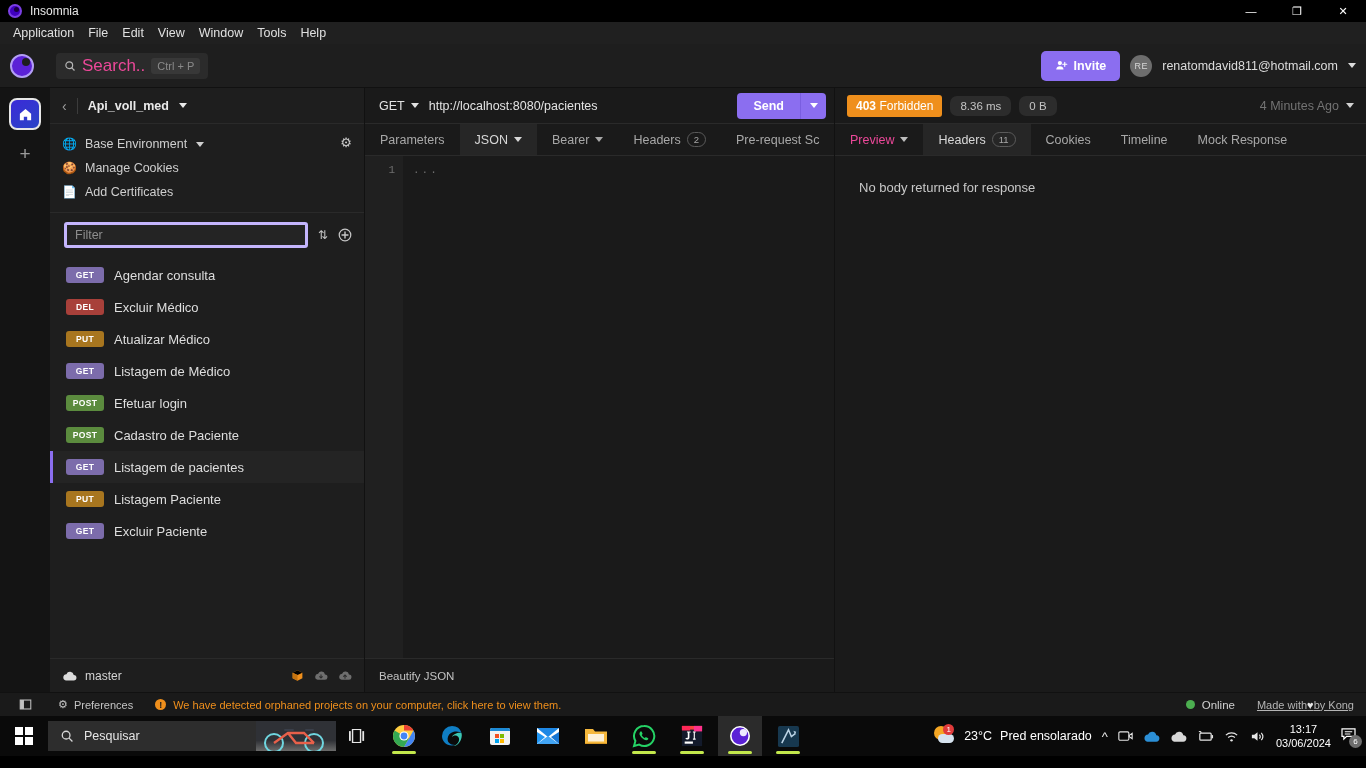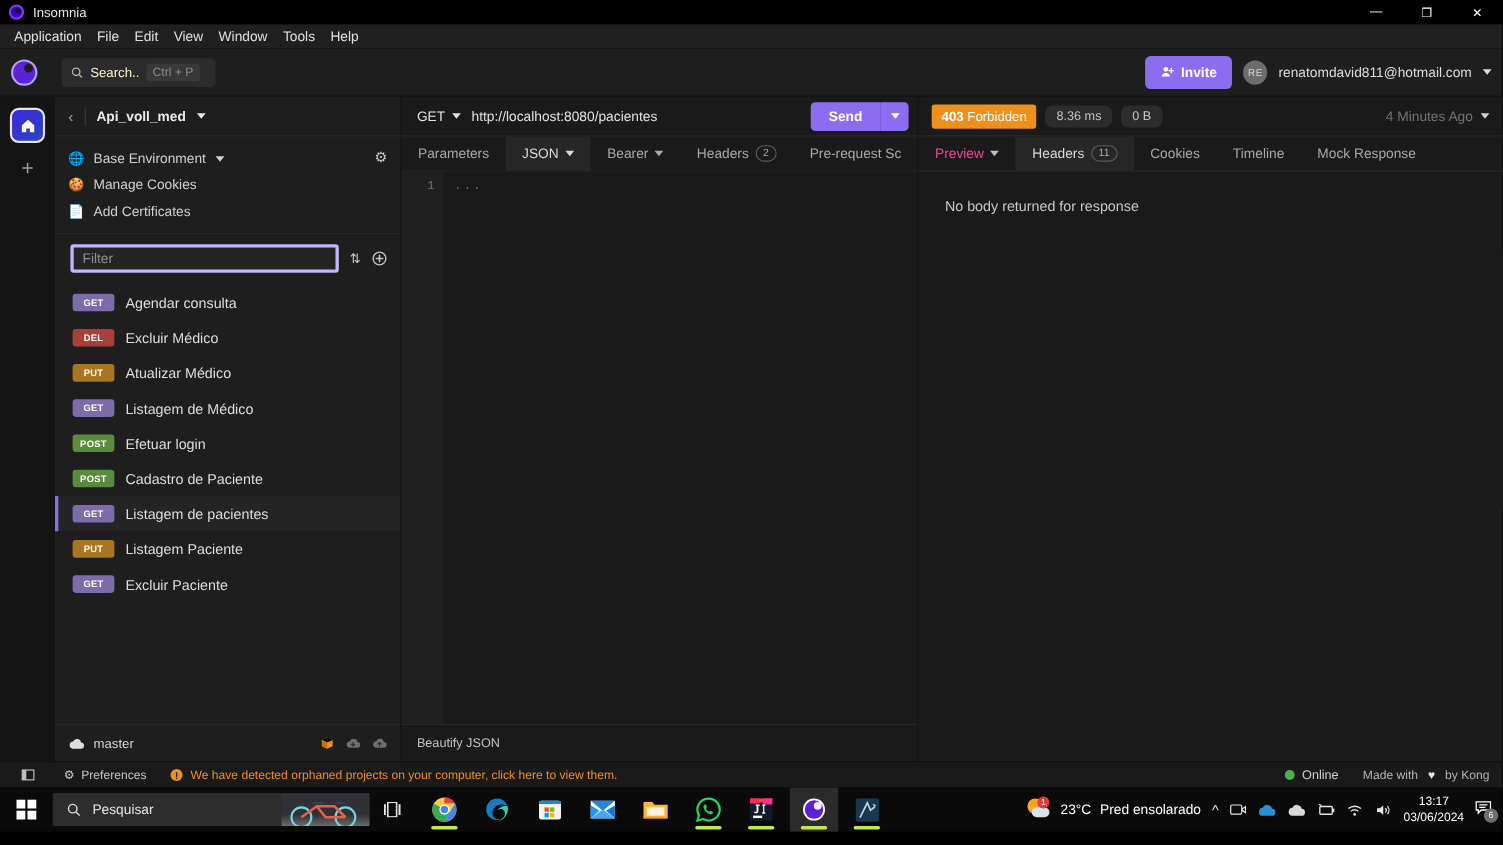--- a/index.html
+++ b/index.html
@@ -50,21 +50,21 @@
   }
   #insomnia-mark::after {
     content: ""; position: absolute; top: 2px; right: 2px;
     width: 8px; height: 8px; border-radius: 50%; background: #1e1e1e;
   }
   #search-box {
     margin-left: 22px; background: #2b2b2b; border-radius: 4px;
     height: 26px; display: flex; align-items: center; padding: 0 8px; gap: 6px;
     min-width: 140px;
   }
-  #search-box .s-label { color: #fef9c3; font-size: 12px; }
+  #search-box .s-label { color: #ec4899; font-size: 17px; }
   #search-kbd {
     background: #383838; color: #8a8a8a; font-size: 11px;
     padding: 2px 6px; border-radius: 3px;
   }
   #appbar-right { margin-left: auto; display: flex; align-items: center; gap: 10px; }
   #invite-btn {
     background: #8b6ef0; color: #fff; font-size: 12.5px; font-weight: bold;
     border-radius: 5px; height: 30px; padding: 0 14px;
     display: flex; align-items: center; gap: 6px; border: none;
   }
@@ -203,21 +203,21 @@
            font-size: 11px; padding-left: 8px; }
   #orphan-warn { display: flex; align-items: center; gap: 7px; margin-left: 22px;
                  color: #ef8f1c; font-size: 11px; }
   #warn-dot { width: 11px; height: 11px; border-radius: 50%; background: #ef8f1c;
               color: #1a1a1a; font-size: 9px; font-weight: bold; display: flex;
               align-items: center; justify-content: center; }
   #status-right { margin-left: auto; display: flex; align-items: center; gap: 22px;
                   padding-right: 12px; }
   #online { display: flex; align-items: center; gap: 7px; color: #d0d0d0; font-size: 11.5px; }
   #online-dot { width: 9px; height: 9px; border-radius: 50%; background: #4caf50; }
-  #madewith { color: #b5b5b5; font-size: 11px; display: flex; align-items: flex-start; gap: 9px; }
+  #madewith { color: #b5b5b5; font-size: 11px; display: flex; align-items: flex-start; gap: 0; text-decoration: underline; }
 
   
   #taskbar { height: 40px; background: #0a0a0a; display: flex; align-items: center; }
   #start-btn { width: 48px; height: 40px; display: flex; align-items: center;
                justify-content: center; }
   .win-sq { display: grid; grid-template-columns: 8px 8px; grid-template-rows: 8px 8px;
             gap: 2px; }
   .win-sq i { background: #fff; display: block; }
   #tb-search { width: 288px; height: 30px; background: #2d2d2d; display: flex;
                align-items: center; gap: 10px; padding: 0 12px; position: relative;

